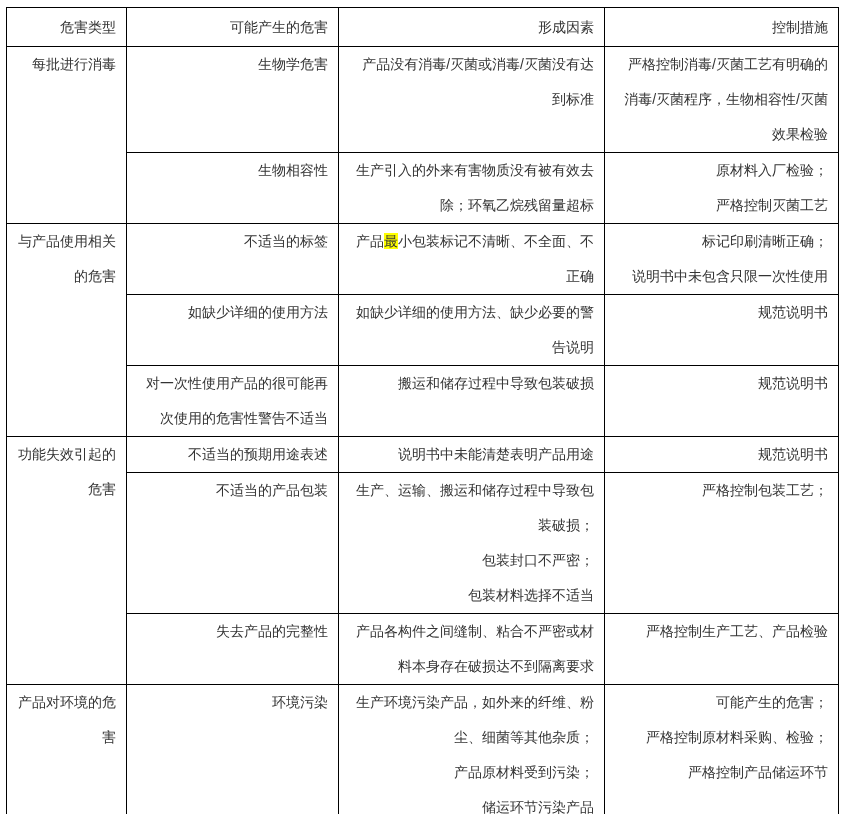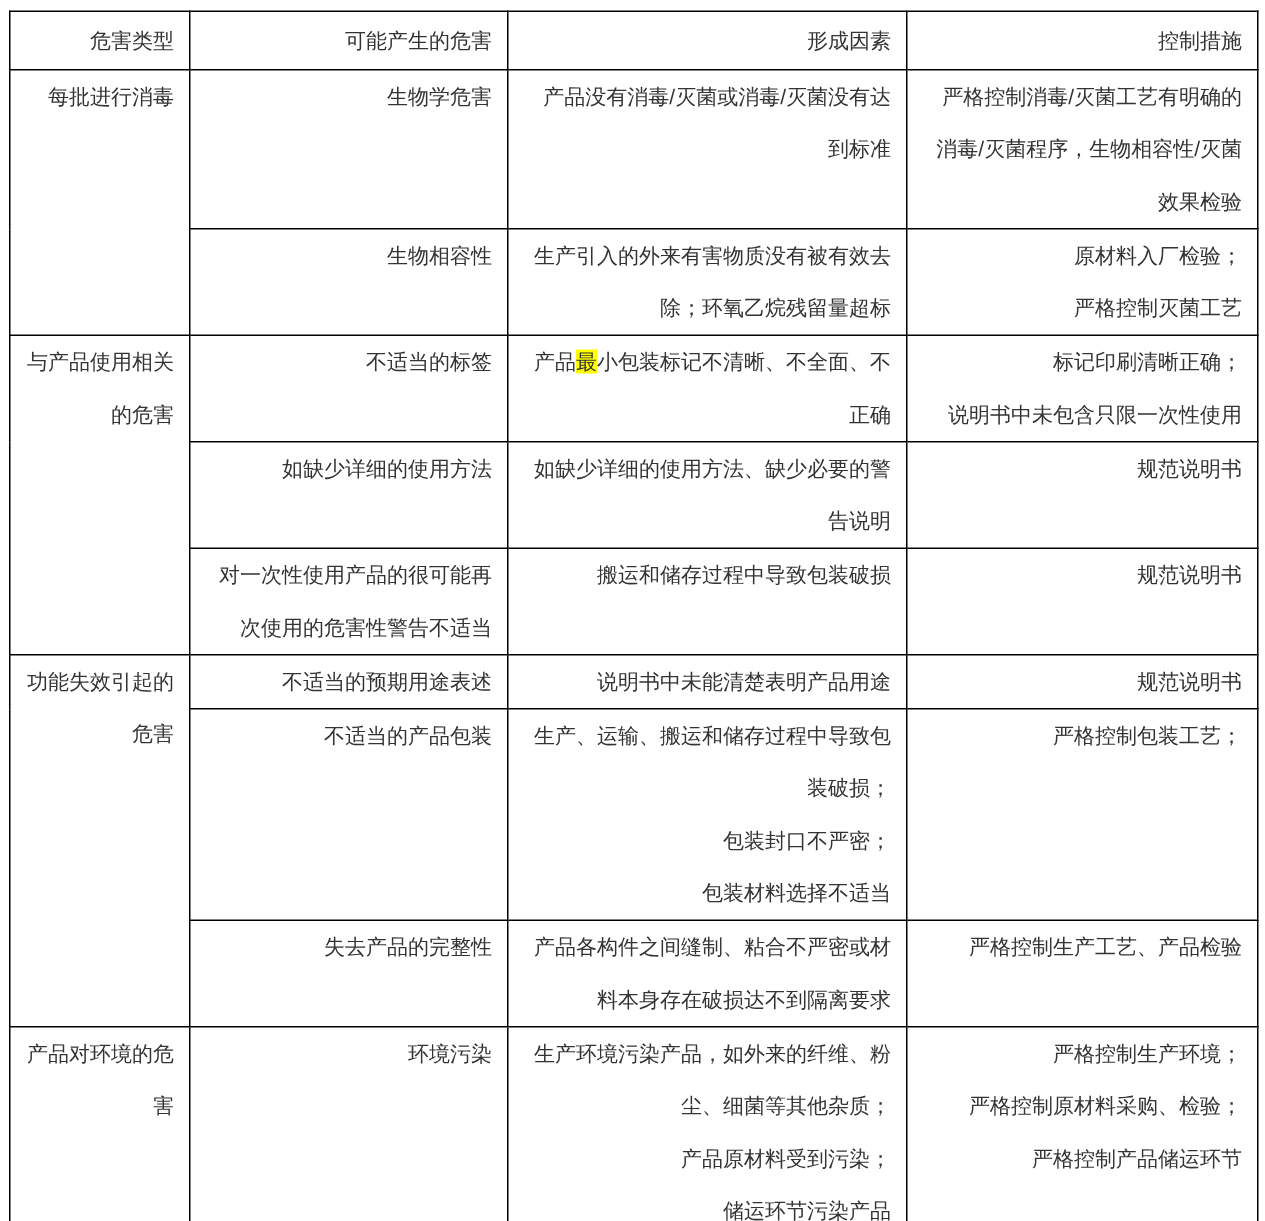--- a/index.html
+++ b/index.html
@@ -145,20 +145,20 @@
 
     <tr>
       <td>产品对环境的危害</td>
       <td>环境污染</td>
       <td>
         <div class="p">生产环境污染产品，如外来的纤维、粉尘、细菌等其他杂质；</div>
         <div class="p">产品原材料受到污染；</div>
         <div class="p">储运环节污染产品</div>
       </td>
       <td>
-        <div class="p">严格控制生产环境；</div>
+        <div class="p">可能产生的危害；</div>
         <div class="p">严格控制原材料采购、检验；</div>
         <div class="p">严格控制产品储运环节</div>
       </td>
     </tr>
   </tbody>
     </table>
 </div>
 
 </body></html>

